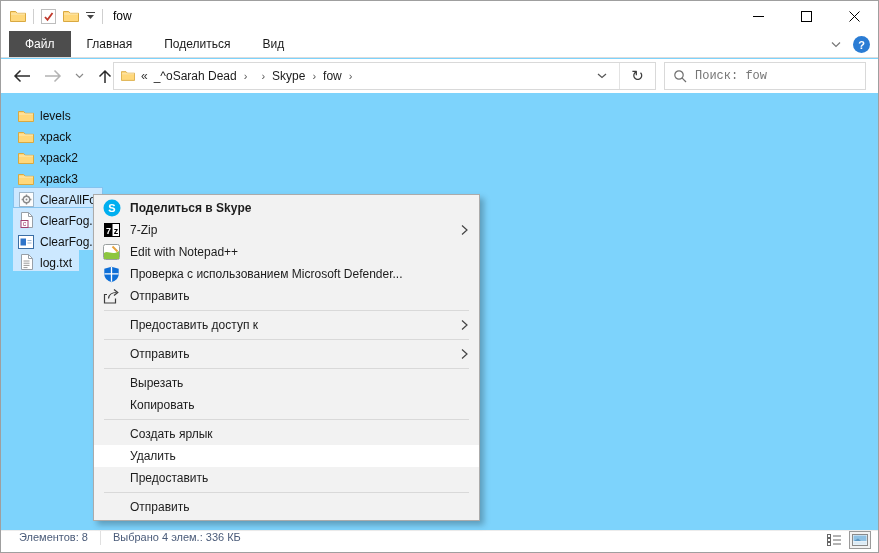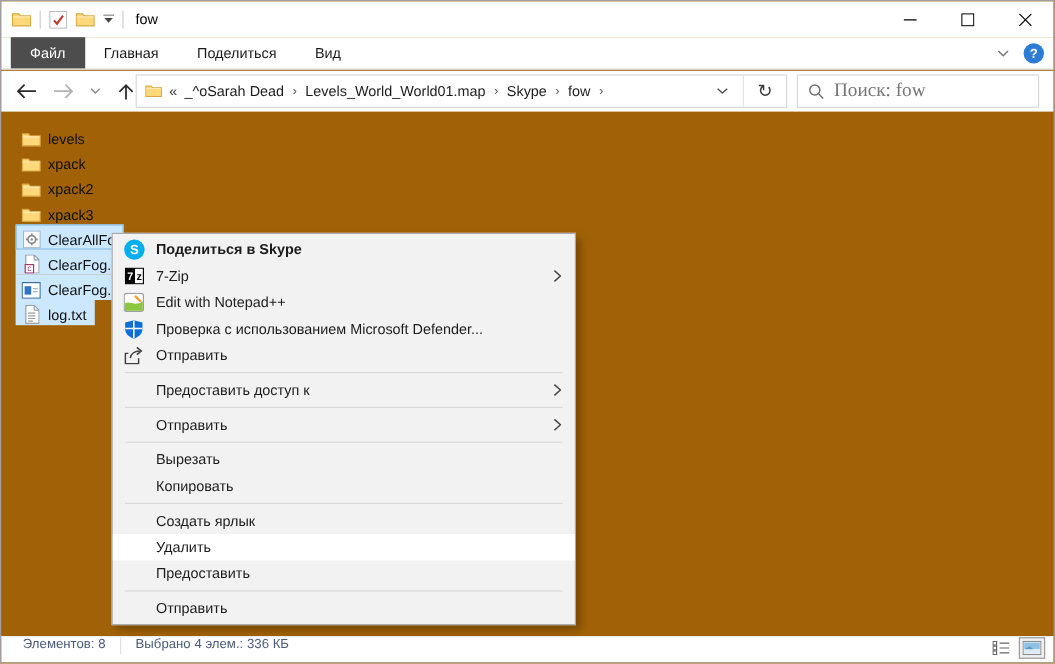--- a/index.html
+++ b/index.html
@@ -1,17 +1,17 @@
 <!DOCTYPE html>
 <html><head>
 <meta charset="utf-8">
 <style>
   *{margin:0;padding:0;box-sizing:border-box}
   body{font-family:"Liberation Sans",sans-serif;background:#fff}
-  .window{position:relative;width:879px;height:553px;border:1px solid #9f9f9f;background:#a16207;overflow:hidden}
+  .window{position:relative;width:879px;height:553px;border:1px solid #9f9f9f;background:#7dd3fc;overflow:hidden}
 
   
   .titlebar{position:absolute;top:0;left:0;width:100%;height:30px;display:flex;align-items:center;background:#fff}
   .tb-left{display:flex;align-items:center;gap:7px;padding-left:9px}
   .tb-sep{width:1px;height:15px;background:#cfcfcf}
   .tb-title{font-size:12px;color:#000;margin-left:3px}
   .qat-btn{display:flex;align-items:center;justify-content:center}
   .win-controls{position:absolute;right:0;top:0;height:30px;display:flex}
   .win-btn{width:48px;height:30px;display:flex;align-items:center;justify-content:center;cursor:default}
 
@@ -28,21 +28,21 @@
   .nav-btn{display:flex;align-items:center;justify-content:center;padding:2px}
   .addressbox{position:absolute;left:112px;top:3px;width:543px;height:28px;border:1px solid #d9d9d9;background:#fff;display:flex;align-items:center;font-size:12px;color:#1c1c1c}
   .addr-icon{margin:0 6px 0 7px;display:flex}
   .crumb-prefix{color:#333;margin-right:6px}
   .crumb{color:#1c1c1c;cursor:default}
   .crumb-sep{color:#555;font-size:11px;padding:0 7px}
   .addr-controls{margin-left:auto;display:flex;align-items:center;height:100%}
   .addr-chevron{padding:0 12px;height:100%;display:flex;align-items:center}
   .refresh-btn{width:36px;height:100%;display:flex;align-items:center;justify-content:center;border-left:1px solid #e3e3e3;font-size:15px;color:#3c3c3c}
   .searchbox{position:absolute;left:663px;top:3px;width:202px;height:28px;border:1px solid #d9d9d9;background:#fff;display:flex;align-items:center;padding:0 8px;gap:8px}
-  .searchbox input{border:none;outline:none;width:140px;font-family:Liberation Serif, serif;font-size:16px;color:#444;background:transparent}
+  .searchbox input{border:none;outline:none;width:140px;font-family:Liberation Mono, monospace;font-size:12px;color:#444;background:transparent}
   .searchbox input::placeholder{color:#767676;opacity:1}
 
   
   .filelist{position:absolute;left:12px;top:102px}
   .file-row{display:flex;align-items:flex-end;height:21px;padding:0 6px 0 3px;font-size:12px;color:#101010;width:max-content;border:1px solid transparent}
   .file-row .f-icon{width:18px;display:flex;justify-content:center;align-items:center;margin-right:5px}
   .file-row.selected{background:#cce8ff}
   .file-row.focused{border-color:#84c3ef}
 
   
@@ -160,21 +160,20 @@
     <div class="addressbox">
       <span class="addr-icon">
         <svg width="14" height="12" viewBox="0 0 16 13">
             <path d="M0.5 1.5 h5.2 l1.6 1.8 h8.2 v8.2 h-15 z" fill="#ffd87b" stroke="#d9a941"></path>
             <path d="M1 4 h14" stroke="#fce9b8"></path>
           </svg>
       </span>
       <span class="crumb-prefix">«</span>
       <span class="crumb">_^oSarah Dead</span>
       <span class="crumb-sep">›</span>
-      <span class="crumb">Levels_World_World01.map</span>
       <span class="crumb-sep">›</span>
       <span class="crumb">Skype</span>
       <span class="crumb-sep">›</span>
       <span class="crumb">fow</span>
       <span class="crumb-sep">›</span>
       <div class="addr-controls">
         <span class="addr-chevron">
           <svg width="10" height="6" viewBox="0 0 10 6">
               <path d="M1 1 L5 4.5 L9 1" fill="none" stroke="#555" stroke-width="1.2"></path>
             </svg>

